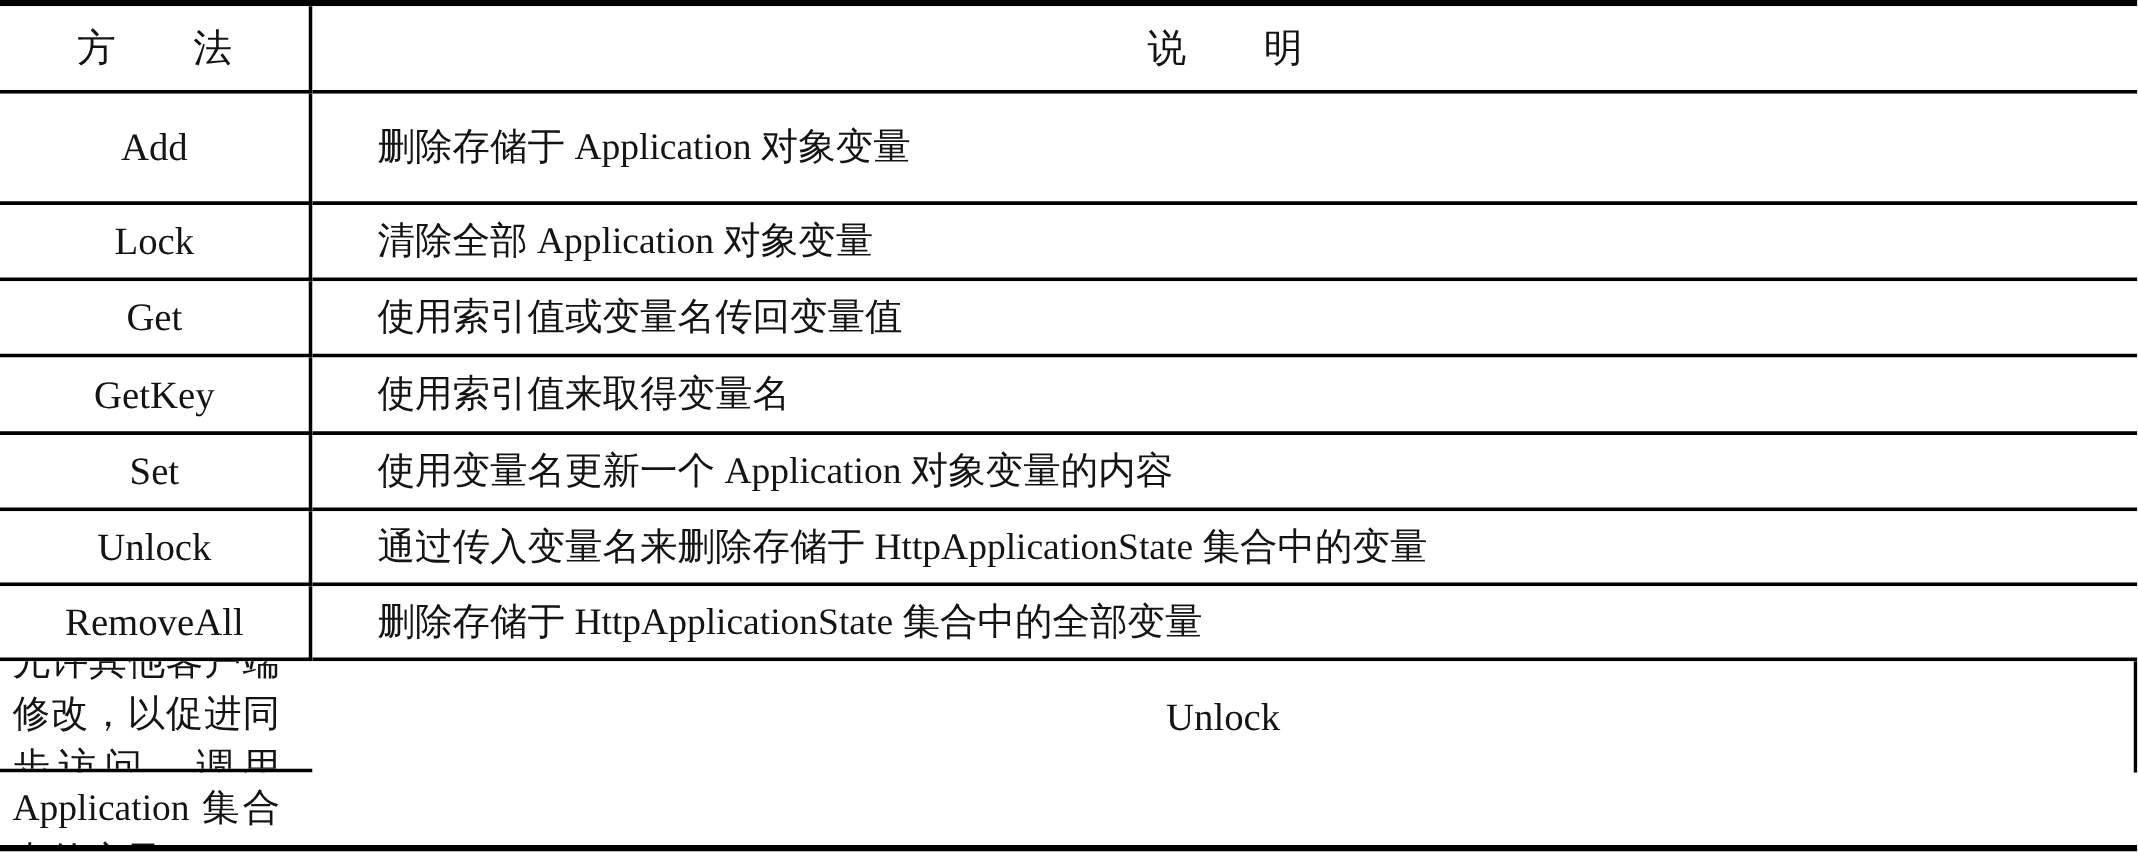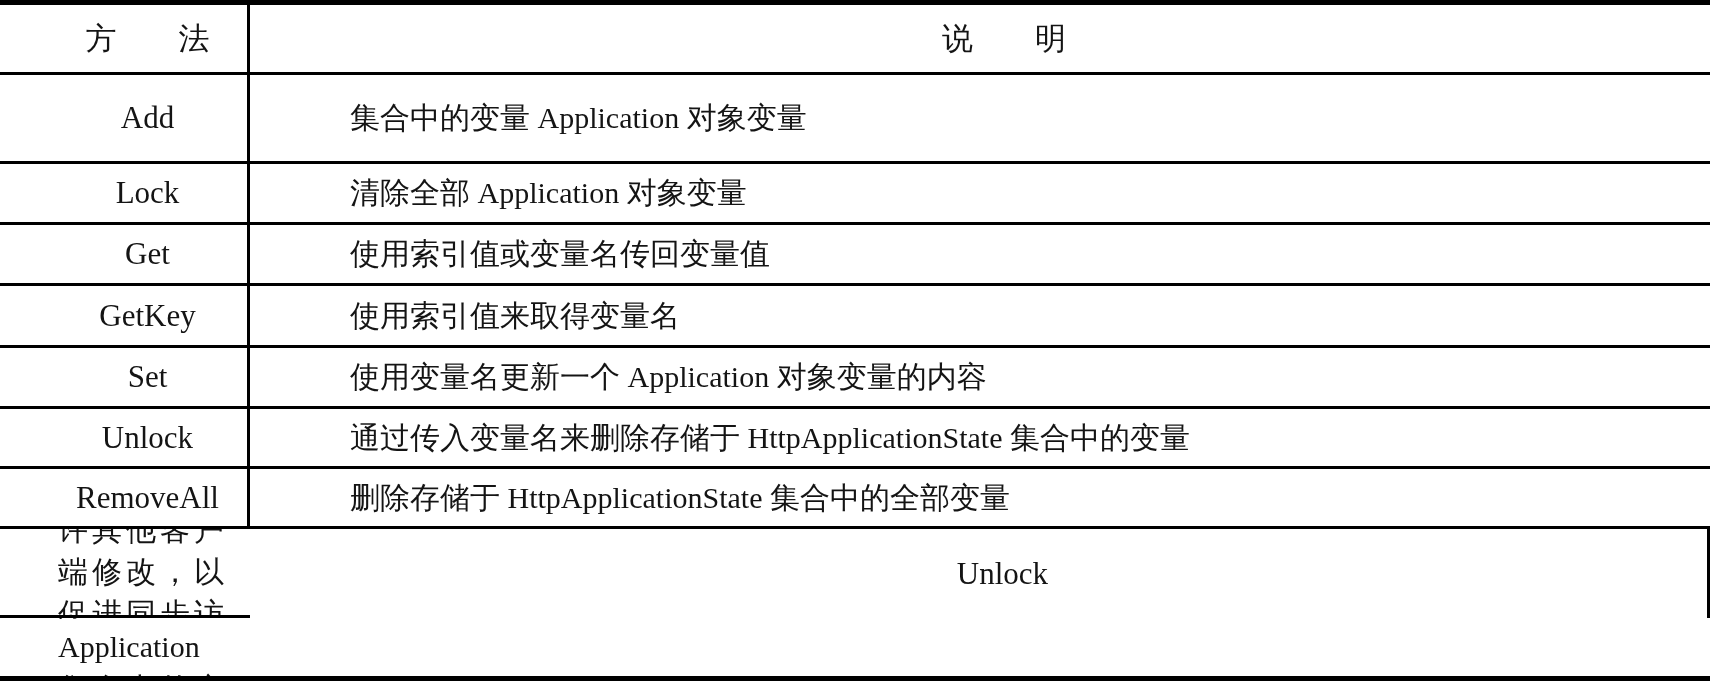--- a/index.html
+++ b/index.html
@@ -28,21 +28,20 @@
     border-bottom: 5px solid #000;
     box-sizing: border-box;
   }
   .cell {
     box-sizing: border-box;
     border-bottom: 3px solid #000;
     display: flex;
     align-items: center;
     overflow: hidden;
     background: #ffffff;
-    padding-left: 48px;
   }
   .cell.last {
     border-bottom: none;
   }
   .mcell {
     border-right: 3px solid #000;
     justify-content: center;
     text-align: center;
     font-size: 31px;
   }
@@ -69,21 +68,21 @@
 <body>
 
 <div class="page">
   <div class="tbl">
 
     <div class="cell mcell hcell">方　　法</div>
     <div class="cell hcell dhead">说　　明</div>
 
     <div class="cell mcell">Add</div>
     <div class="cell dcell">
-        <p class="para">集合中的变量 Application 对象变量</p>
+        <p class="para">删除存储于 Application 对象变量</p>
       </div>
 
     <div class="cell mcell">Lock</div>
     <div class="cell dcell">
         <p class="para">清除全部 Application 对象变量</p>
       </div>
 
     <div class="cell mcell">Get</div>
     <div class="cell dcell">
         <p class="para">使用索引值或变量名传回变量值</p>

